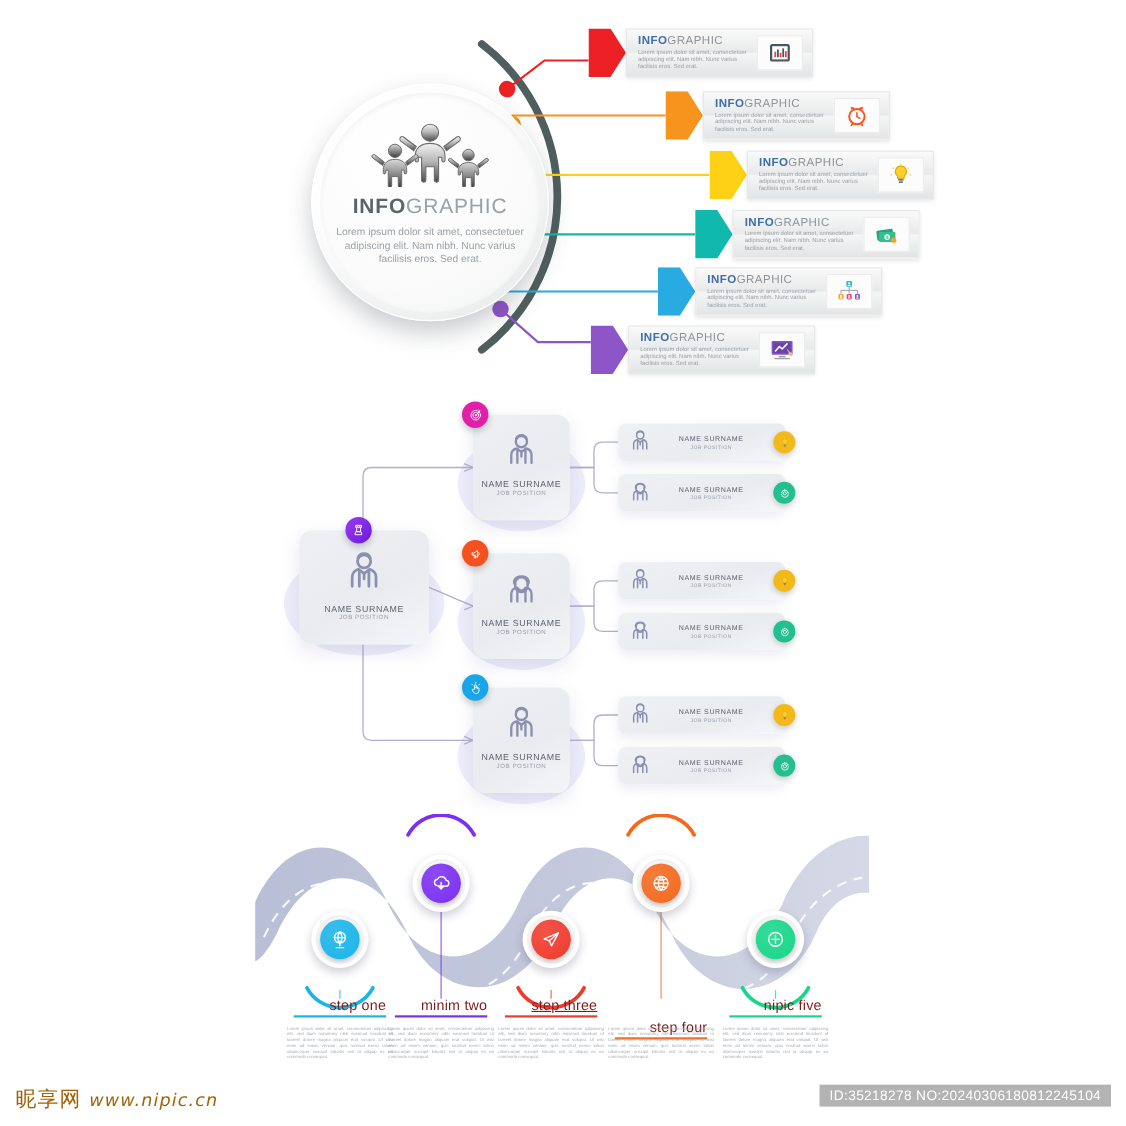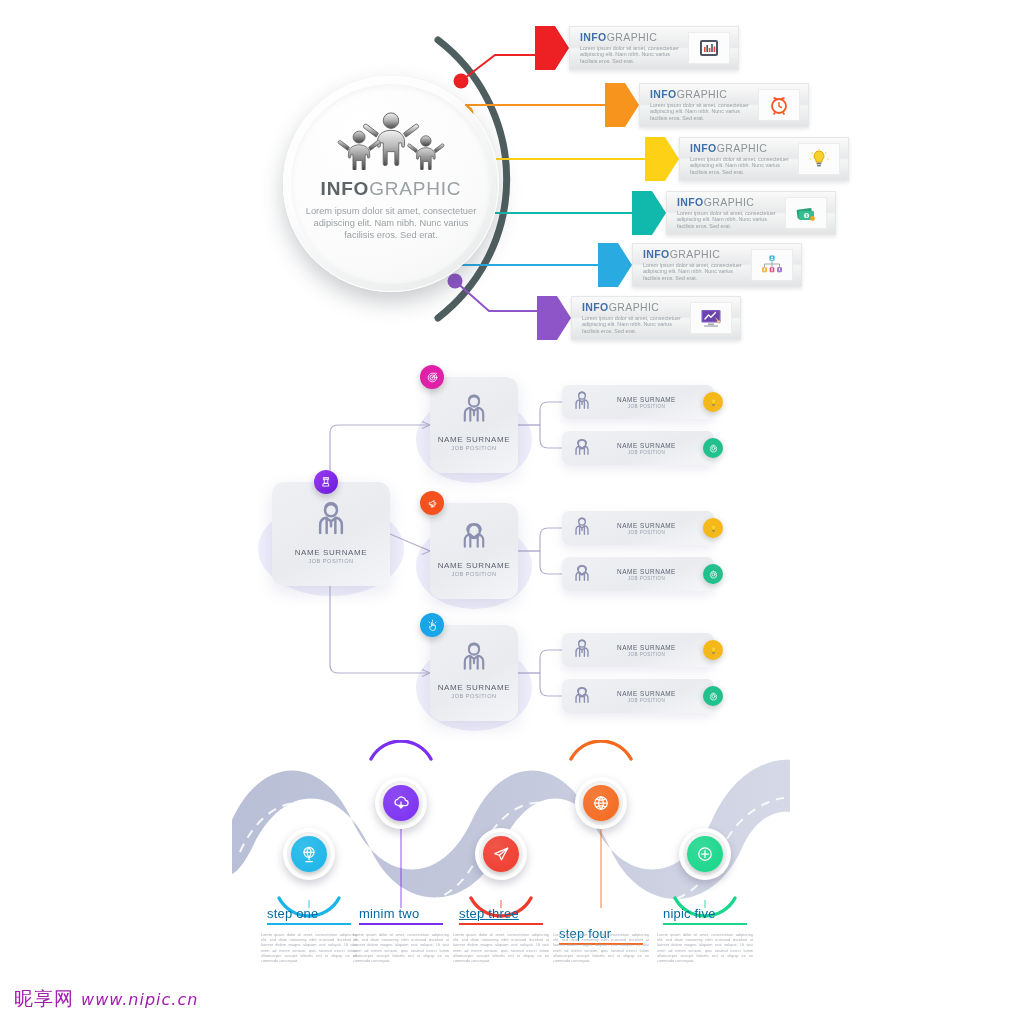--- a/index.html
+++ b/index.html
@@ -117,34 +117,34 @@
     position: absolute; inset: 4px; border-radius: 50%;
     background: #fbfbfc; box-shadow: inset 0 1px 3px rgba(0,0,0,.08);
   }
   .step-disc {
     position: absolute; inset: 8px; border-radius: 50%;
     display: flex; align-items: center; justify-content: center;
     box-shadow: 0 2px 5px rgba(0,0,0,.25);
   }
 
   .step-label {
-    position: absolute; text-align: left; width: 120px;
-    font-size: 13px; color: #0369a1; letter-spacing: .2px;
+    position: absolute; text-align: right; width: 120px;
+    font-size: 13px; color: #7f1d1d; letter-spacing: .2px;
     padding-bottom: 2px;
   }
   .step-desc {
     position: absolute; width: 96px;
     font-size: 3.9px; line-height: 5.2px; color: #a8adb3; text-align: justify;
   }
 
   
   #footer { position: absolute; left: 0; top: 980px; width: 1024px; height: 44px; }
   .watermark {
     position: absolute; left: 14px; top: 6px;
-    font-size: 19px; color: #a21caf; letter-spacing: 1px;
+    font-size: 19px; color: #a16207; letter-spacing: 1px;
     font-family: "DejaVu Sans", sans-serif;
   }
   .watermark .url { font-size: 16px; font-style: italic; }
   .id-badge {
     position: absolute; right: 14px; top: 6px;
     background: #b3b3b3; color: #ffffff;
     font-size: 12.5px; padding: 3px 9px; letter-spacing: .3px;
   }
 </style>
 </head>
@@ -659,13 +659,14 @@
       <div class="step-label" style="left: 663px; top: 166px; border-bottom: 2px solid rgb(24, 214, 138); width: 84px;">nipic five</div>
       <div class="step-desc" style="left:657px;top:192px">Lorem ipsum dolor sit amet, consectetuer adipiscing elit, sed diam nonummy nibh euismod tincidunt ut laoreet dolore magna aliquam erat volupat. Ut wisi enim ad minim veniam, quis nostrud exerci tation ullamcorper suscipit lobortis nisl ut aliquip ex ea commodo consequat.</div>
     </div>
 </div>
 
 <div id="footer">
   <div class="watermark">
     <span>昵享网</span>
     <span class="url">www.nipic.cn</span>
   </div>
+  <div class="id-badge">ID:35218278 NO:20240306180812245104</div>
 </div>
 
 </body></html>

